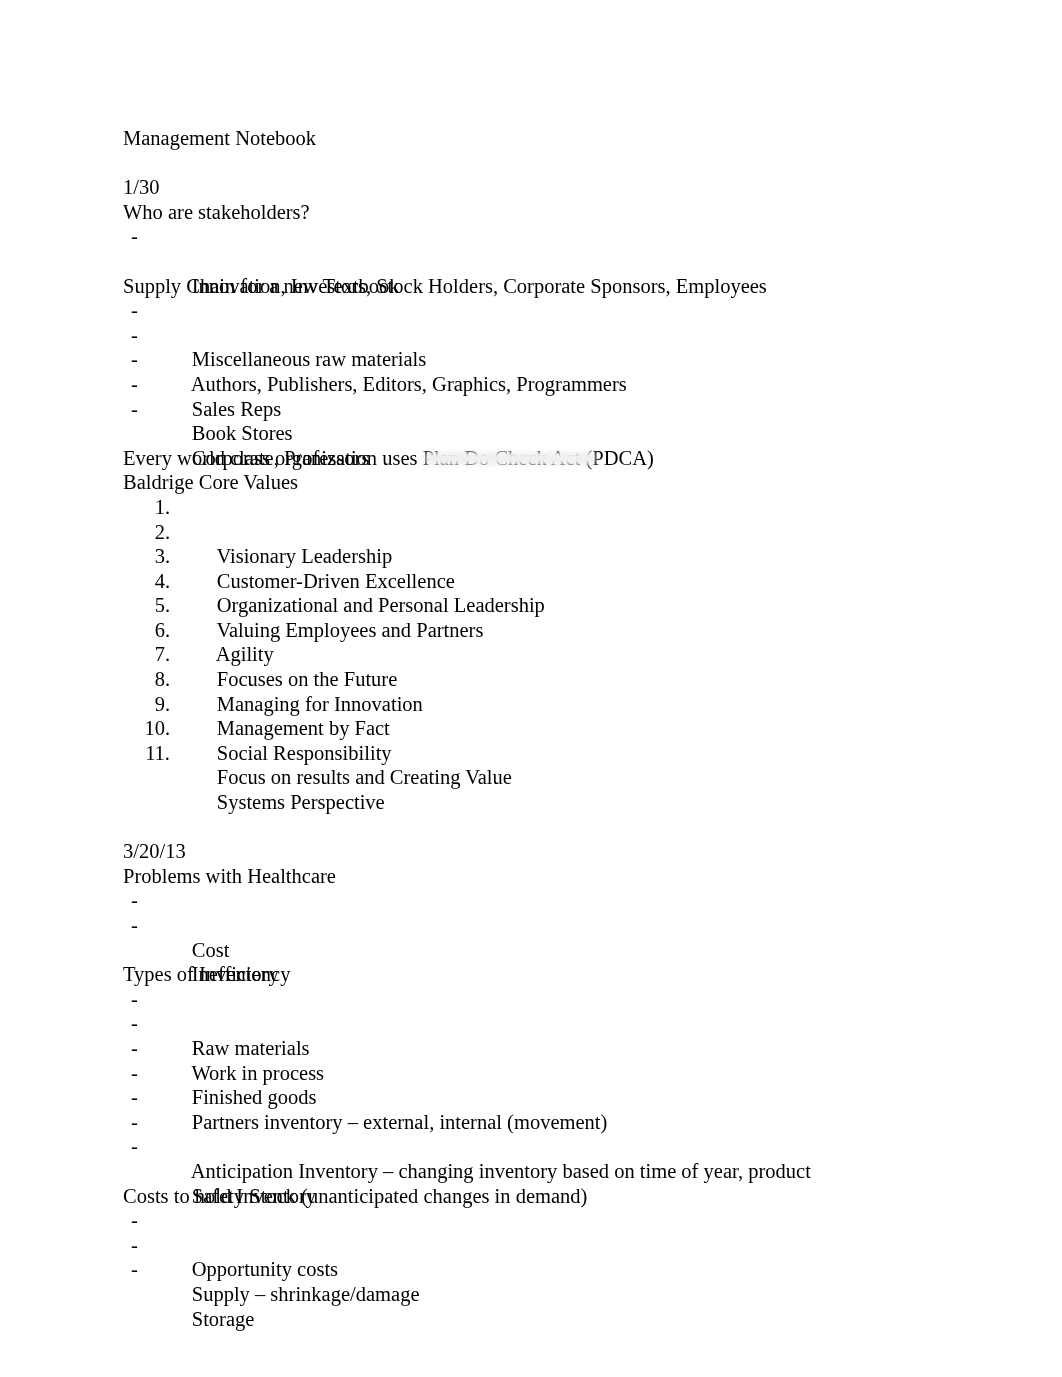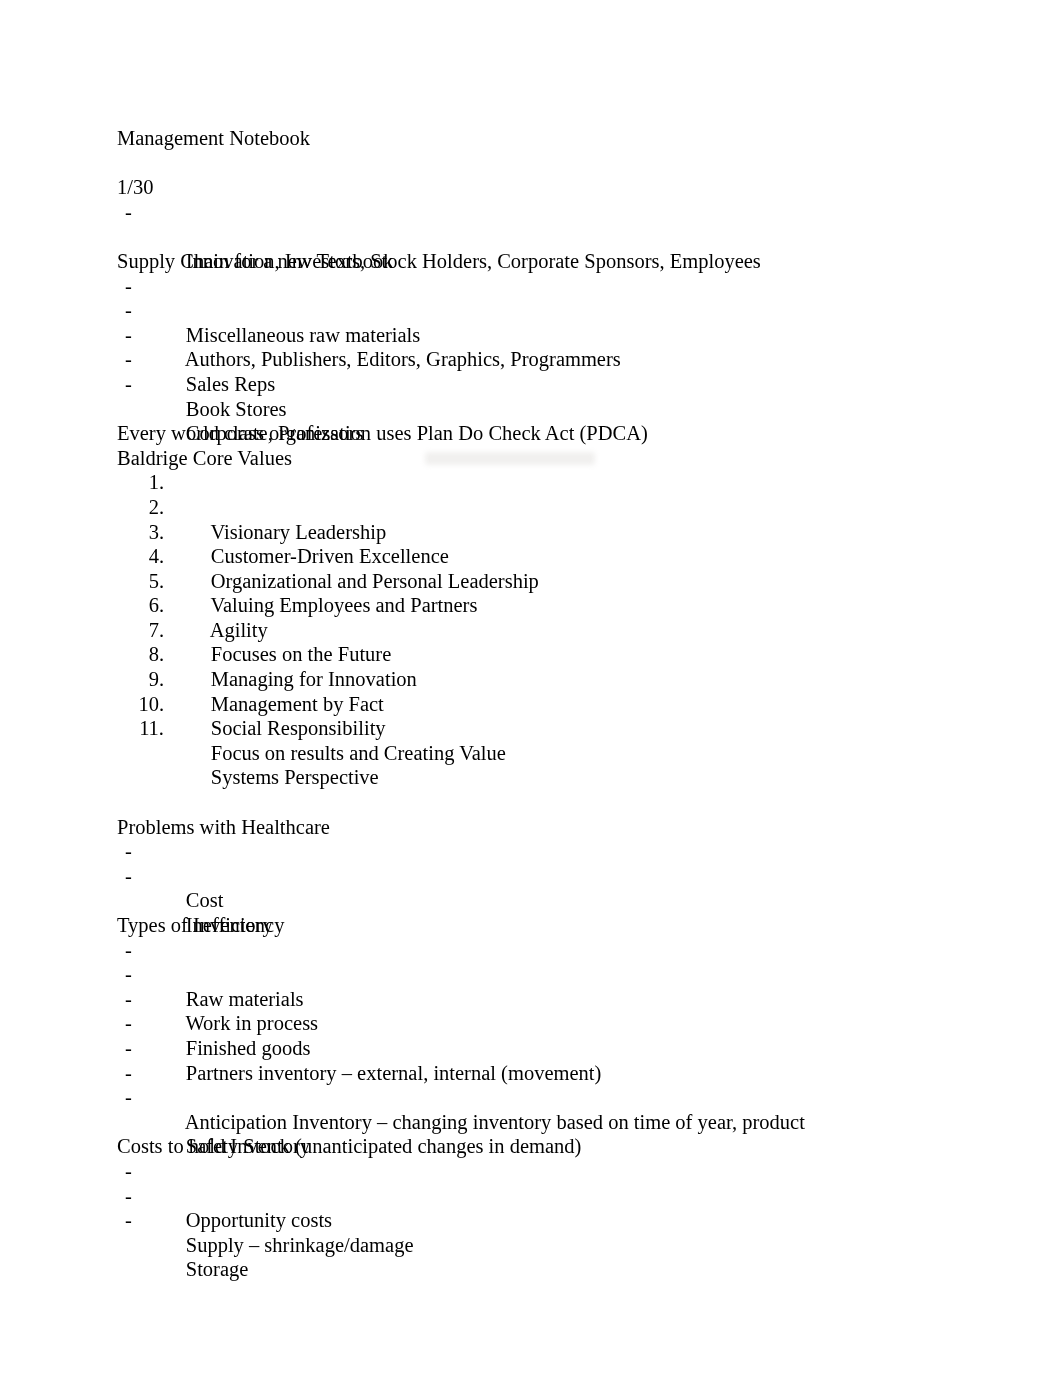--- a/index.html
+++ b/index.html
@@ -20,21 +20,21 @@
   .page {
     position: absolute;
     left: 0; top: 0;
     width: 1062px;
     height: 1377px;
     background: #ffffff;
   }
 
   .doc-body {
     position: absolute;
-    left: 117px;
+    left: 123px;
     top: 126px;
     width: 820px;
     font-size: 20.5px;
     line-height: 24.6px;
   }
 
   .line {
     white-space: pre;
     height: 24.6px;
   }
@@ -89,20 +89,21 @@
 
 <div class="page">
 
   <div class="doc-body">
 
     <div class="line">Management Notebook</div>
     <div class="blank"></div>
 
     <div class="line">1/30</div>
 
+    <div class="line">Who are stakeholders?</div>
     <div class="dash-item">
       <span class="dash">-</span>
       <span>Innovation, Investors, Stock Holders, Corporate Sponsors, Employees</span>
     </div>
     <div class="blank"></div>
 
     <div class="line">Supply Chain for a new Textbook</div>
     <div class="dash-item">
       <span class="dash">-</span>
       <span>Miscellaneous raw materials</span>
@@ -170,20 +171,21 @@
     </div>
     <div class="num-item">
       <span class="num">11.</span>
       <span>Systems Perspective</span>
     </div>
 
     <div class="blank"></div>
     <div class="blank"></div>
     <div class="blank"></div>
 
+    <div class="line">3/20/13</div>
 
     <div class="line">Problems with Healthcare</div>
     <div class="dash-item">
       <span class="dash">-</span>
       <span>Cost</span>
     </div>
     <div class="dash-item">
       <span class="dash">-</span>
       <span>Inefficiency</span>
     </div>

